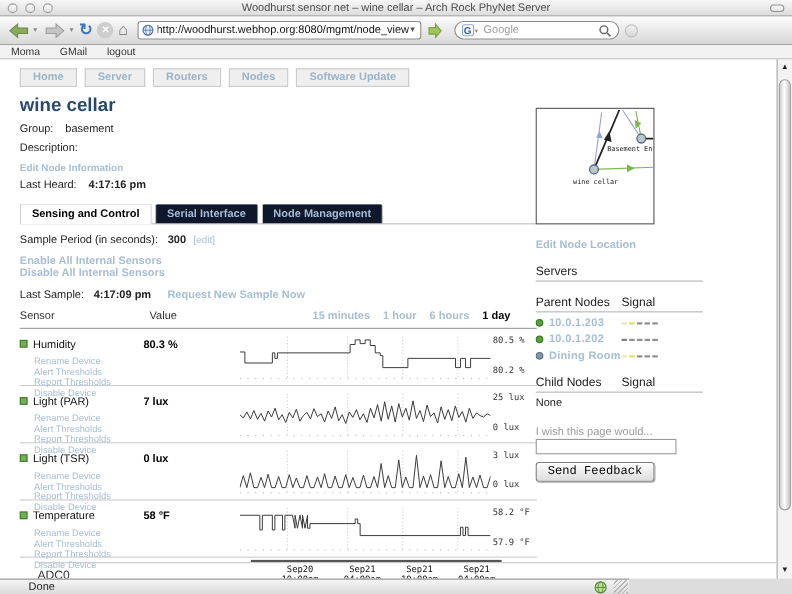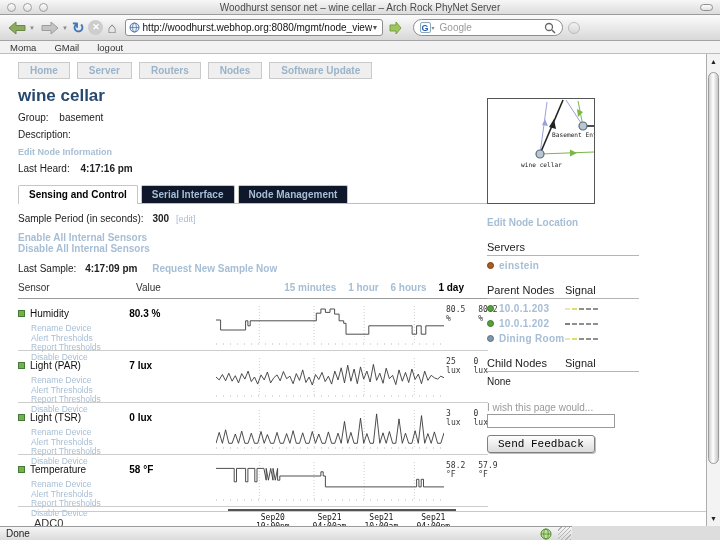--- a/index.html
+++ b/index.html
@@ -85,21 +85,21 @@
   .range-active { color:#000; }
 
   .sensor-row { display:flex; border-bottom:1px solid #ccc; height:52px; padding-top:4px; }
   .sensor-row:last-of-type { border-bottom:none; }
   .led { display:inline-block; width:7px; height:7px; background:#72b14c; border:1px solid #447a36; margin-right:5px; }
   .sensor-name { font-size:10px; color:#111; }
   .sensor-links { margin:3px 0 0 13px; }
   .sensor-links div { font-size:8.5px; line-height:9.5px; color:#a6bed5; cursor:pointer; }
   .sensor-value { font-size:10px; font-weight:bold; color:#000; }
   .chart-svg { display:block; margin-top:1px; }
-  .ylabels { display:flex; flex-direction:row; justify-content:space-between;
+  .ylabels { display:flex; flex-direction:column; justify-content:space-between;
     padding:2px 0 9px 2px; font-family:"DejaVu Sans Mono",monospace; font-size:8px; color:#333;gap:13px; }
 
   .axis-block { margin-left:210px; width:236px; position:relative; margin-top:2px; }
   .axis-line { width:228px; border-top:2px solid #555; }
   .ticks { position:relative; height:22px; margin-top:2px; }
   .tick { position:absolute; transform:translateX(-50%); text-align:center;
     font-family:"DejaVu Sans Mono",monospace; font-size:8px; font-weight:normal;
     color:#111; line-height:9px; white-space:nowrap; }
 
   .bottom-block { position:absolute; top:457px; left:34px; width:684px; }
@@ -136,21 +136,21 @@
   .sb-arrow { position:absolute; left:0; width:13px; height:13px; text-align:center;
     font-size:7px; color:#222; line-height:13px; }
   .sb-up { top:1px; }
   .sb-down { bottom:1px; }
   .sb-thumb { position:absolute; top:18px; left:1px; width:11px; height:392px;
     border:1px solid #9b9b9b; border-radius:6px;
     background:linear-gradient(90deg,#cfcfcf,#ffffff 45%,#c6c6c6); }
 
   .statusbar { position:absolute; top:526px; left:0; width:572px; height:14px;
     background:linear-gradient(#f5f5f5,#dbdbdb); border-top:1px solid #9b9b9b;
-    font-size:10px; color:#222; display:flex; align-items:center; }
+    font-size:10px; color:#222; display:flex; align-items:center;padding-left:20px; }
   .status-text { margin-left:6px; flex:1; }
   .grip { width:13px; height:13px; margin-right:1px;
     background:repeating-linear-gradient(135deg, transparent, transparent 2px, #b5b5b5 2px, #b5b5b5 3px); }
 </style>
 </head>
 <body>
 
 <div class="titlebar">
   <div class="lights">
     <span class="light"></span>
@@ -427,24 +427,20 @@
         <circle cx="95" cy="27" r="4" fill="#b9c7d2" stroke="#5a6b7a" stroke-width="1.2"></circle>
         <circle cx="52" cy="55" r="4" fill="#b9c7d2" stroke="#5a6b7a" stroke-width="1.2"></circle>
         <text x="64" y="38" font-family="DejaVu Sans Mono, monospace" font-size="6.2" fill="#222">Basement Ente</text>
         <text x="33" y="68" font-family="DejaVu Sans Mono, monospace" font-size="6.2" fill="#222">wine cellar</text>
       </svg>
     </div>
 
     <div class="edit-loc lnk-bold">Edit Node Location</div>
 
     <div class="sb-header">Servers</div>
-    <div class="node-row">
-      <span class="dot dot-server"></span>
-      <span class="node-name">einstein</span>
-    </div>
 
     <div class="sb-header">
       <span class="h1col">Parent Nodes</span>
       <span>Signal</span>
     </div>
     <div class="node-row">
       <span class="dot dot-green"></span>
       <span class="node-name">10.0.1.203</span>
       <span class="signal">
           <i style="background: rgb(233, 230, 191);"></i>

